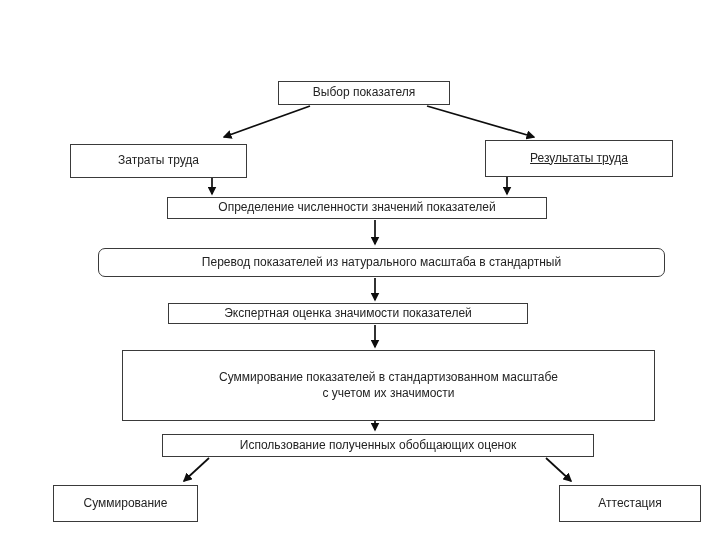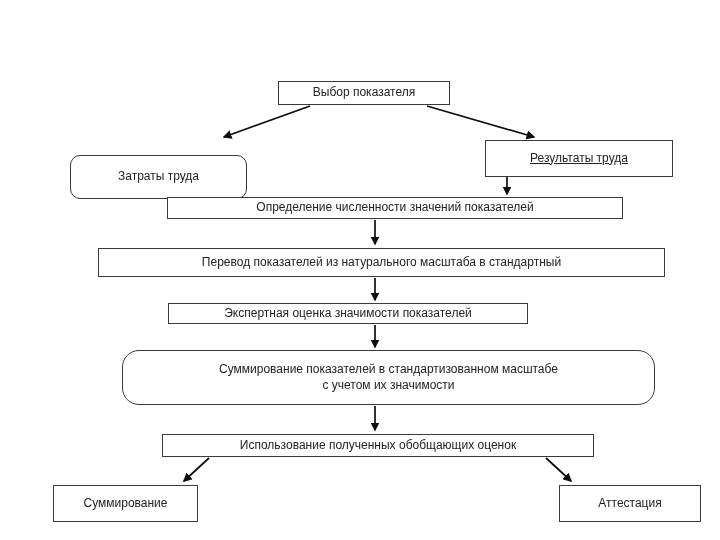--- a/index.html
+++ b/index.html
@@ -33,26 +33,26 @@
     justify-content: center;
     text-align: center;
     font-size: 12px;
     line-height: 1.32;
     color: #232323;
     white-space: pre-line;
     padding: 1px 4px;
   }
   
   .n-vybor        { left: 278px; top:  81px; width: 172px; height: 24px; }
-  .n-zatraty      { left:  70px; top: 155px; width: 177px; height: 44px; border-radius: 10px; }
+  .n-zatraty      { left:  70px; top: 144px; width: 177px; height: 34px; }
   .n-rezultaty    { left: 485px; top: 140px; width: 188px; height: 37px; text-decoration: underline; }
-  .n-opredelenie  { left: 167px; top: 197px; width: 456px; height: 22px; }
-  .n-perevod      { left:  98px; top: 248px; width: 567px; height: 29px; }
+  .n-opredelenie  { left: 167px; top: 197px; width: 380px; height: 22px; }
+  .n-perevod      { left:  98px; top: 248px; width: 567px; height: 29px; border-radius: 7px; }
   .n-ekspertnaya  { left: 168px; top: 303px; width: 360px; height: 21px; }
-  .n-summirovanie { left: 122px; top: 350px; width: 533px; height: 55px; border-radius: 17px; }
+  .n-summirovanie { left: 122px; top: 350px; width: 533px; height: 71px; }
   .n-ispolzovanie { left: 162px; top: 434px; width: 432px; height: 23px; }
   .n-premirovanie { left:  53px; top: 485px; width: 145px; height: 37px; }
   .n-attestatsiya { left: 547px; top: 485px; width: 142px; height: 37px; margin-left: 12px; }
 </style>
 </head>
 <body>
 
 <div class="stage">
 
   <svg class="arrows" viewBox="0 0 720 540" xmlns="http://www.w3.org/2000/svg" aria-hidden="true">

